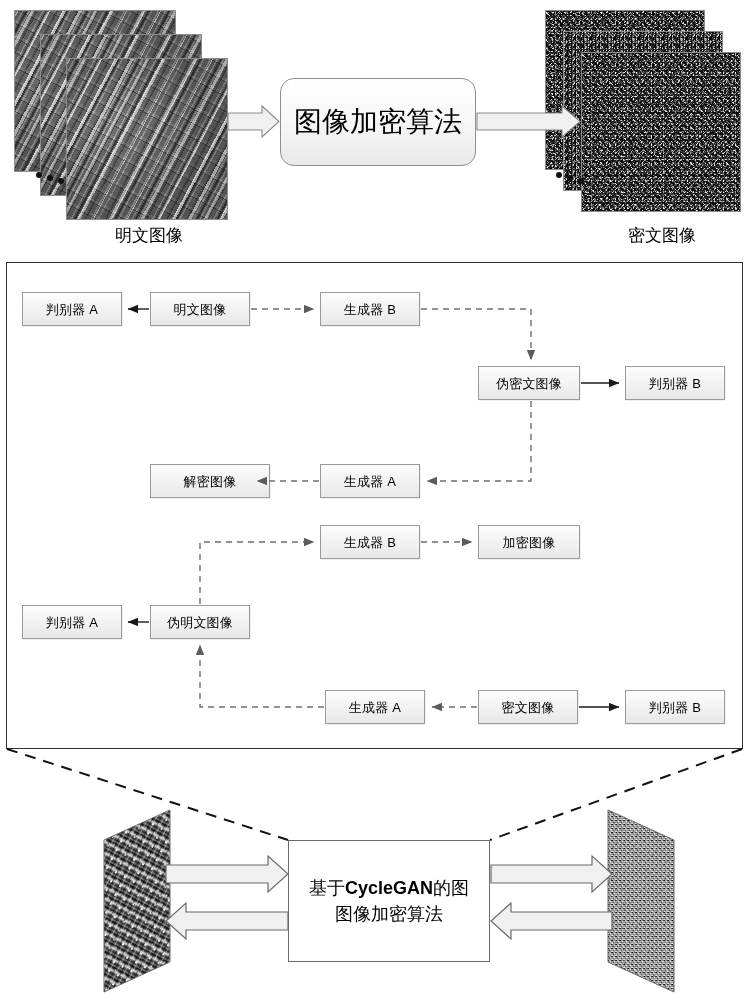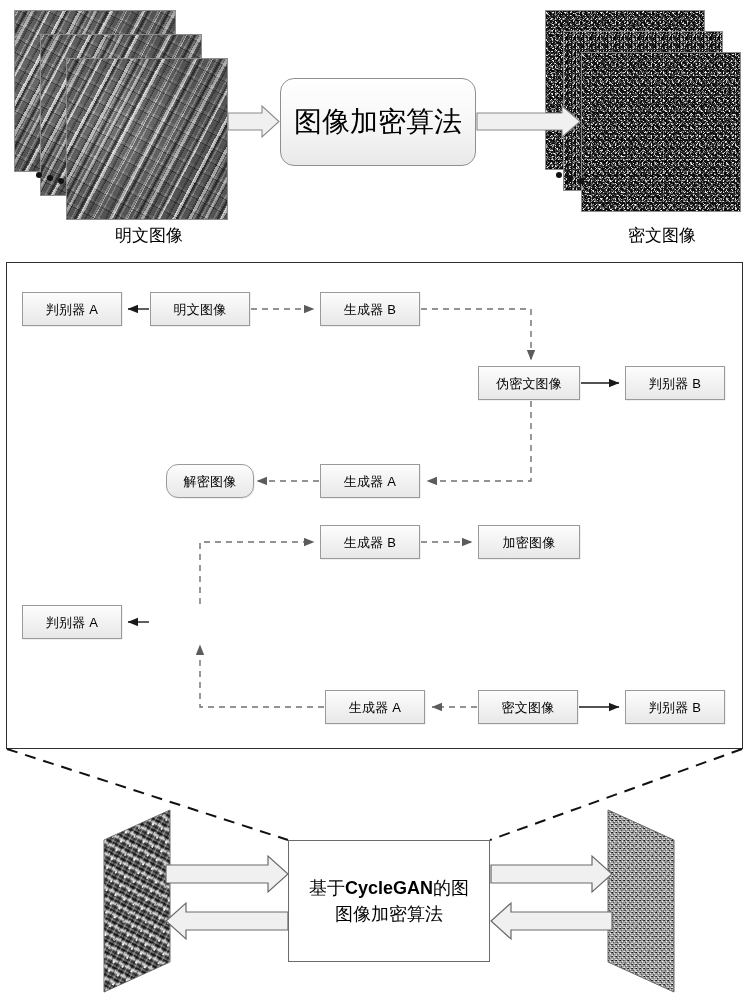--- a/index.html
+++ b/index.html
@@ -201,34 +201,37 @@
   </div>
   <div class="flowbox" style="left:320px; top:292px; width:100px; height:34px;">
     <span class="lbl">生成器 B</span>
   </div>
   <div class="flowbox" style="left:478px; top:366px; width:102px; height:34px;text-align:right;">
     <span class="lbl">伪密文图像</span>
   </div>
   <div class="flowbox" style="left:625px; top:366px; width:100px; height:34px;">
     <span class="lbl">判别器 B</span>
   </div>
-  <div class="flowbox" style="left:166px; top:464px; width:88px; height:34px;border-radius:12px;">
+  <div class="flowbox" style="left:150px; top:464px; width:120px; height:34px;">
     <span class="lbl">解密图像</span>
   </div>
   <div class="flowbox" style="left:320px; top:464px; width:100px; height:34px;">
     <span class="lbl">生成器 A</span>
   </div>
   <div class="flowbox" style="left:320px; top:525px; width:100px; height:34px;">
     <span class="lbl">生成器 B</span>
   </div>
   <div class="flowbox" style="left:478px; top:525px; width:102px; height:34px;">
     <span class="lbl">加密图像</span>
   </div>
   <div class="flowbox" style="left:22px; top:605px; width:100px; height:34px;">
     <span class="lbl">判别器 A</span>
+  </div>
+  <div class="flowbox" style="left:150px; top:605px; width:100px; height:34px;">
+    <span class="lbl">伪明文图像</span>
   </div>
   <div class="flowbox" style="left:325px; top:690px; width:100px; height:34px;">
     <span class="lbl">生成器 A</span>
   </div>
   <div class="flowbox" style="left:478px; top:690px; width:100px; height:34px;">
     <span class="lbl">密文图像</span>
   </div>
   <div class="flowbox" style="left:625px; top:690px; width:100px; height:34px;">
     <span class="lbl">判别器 B</span>
   </div>

